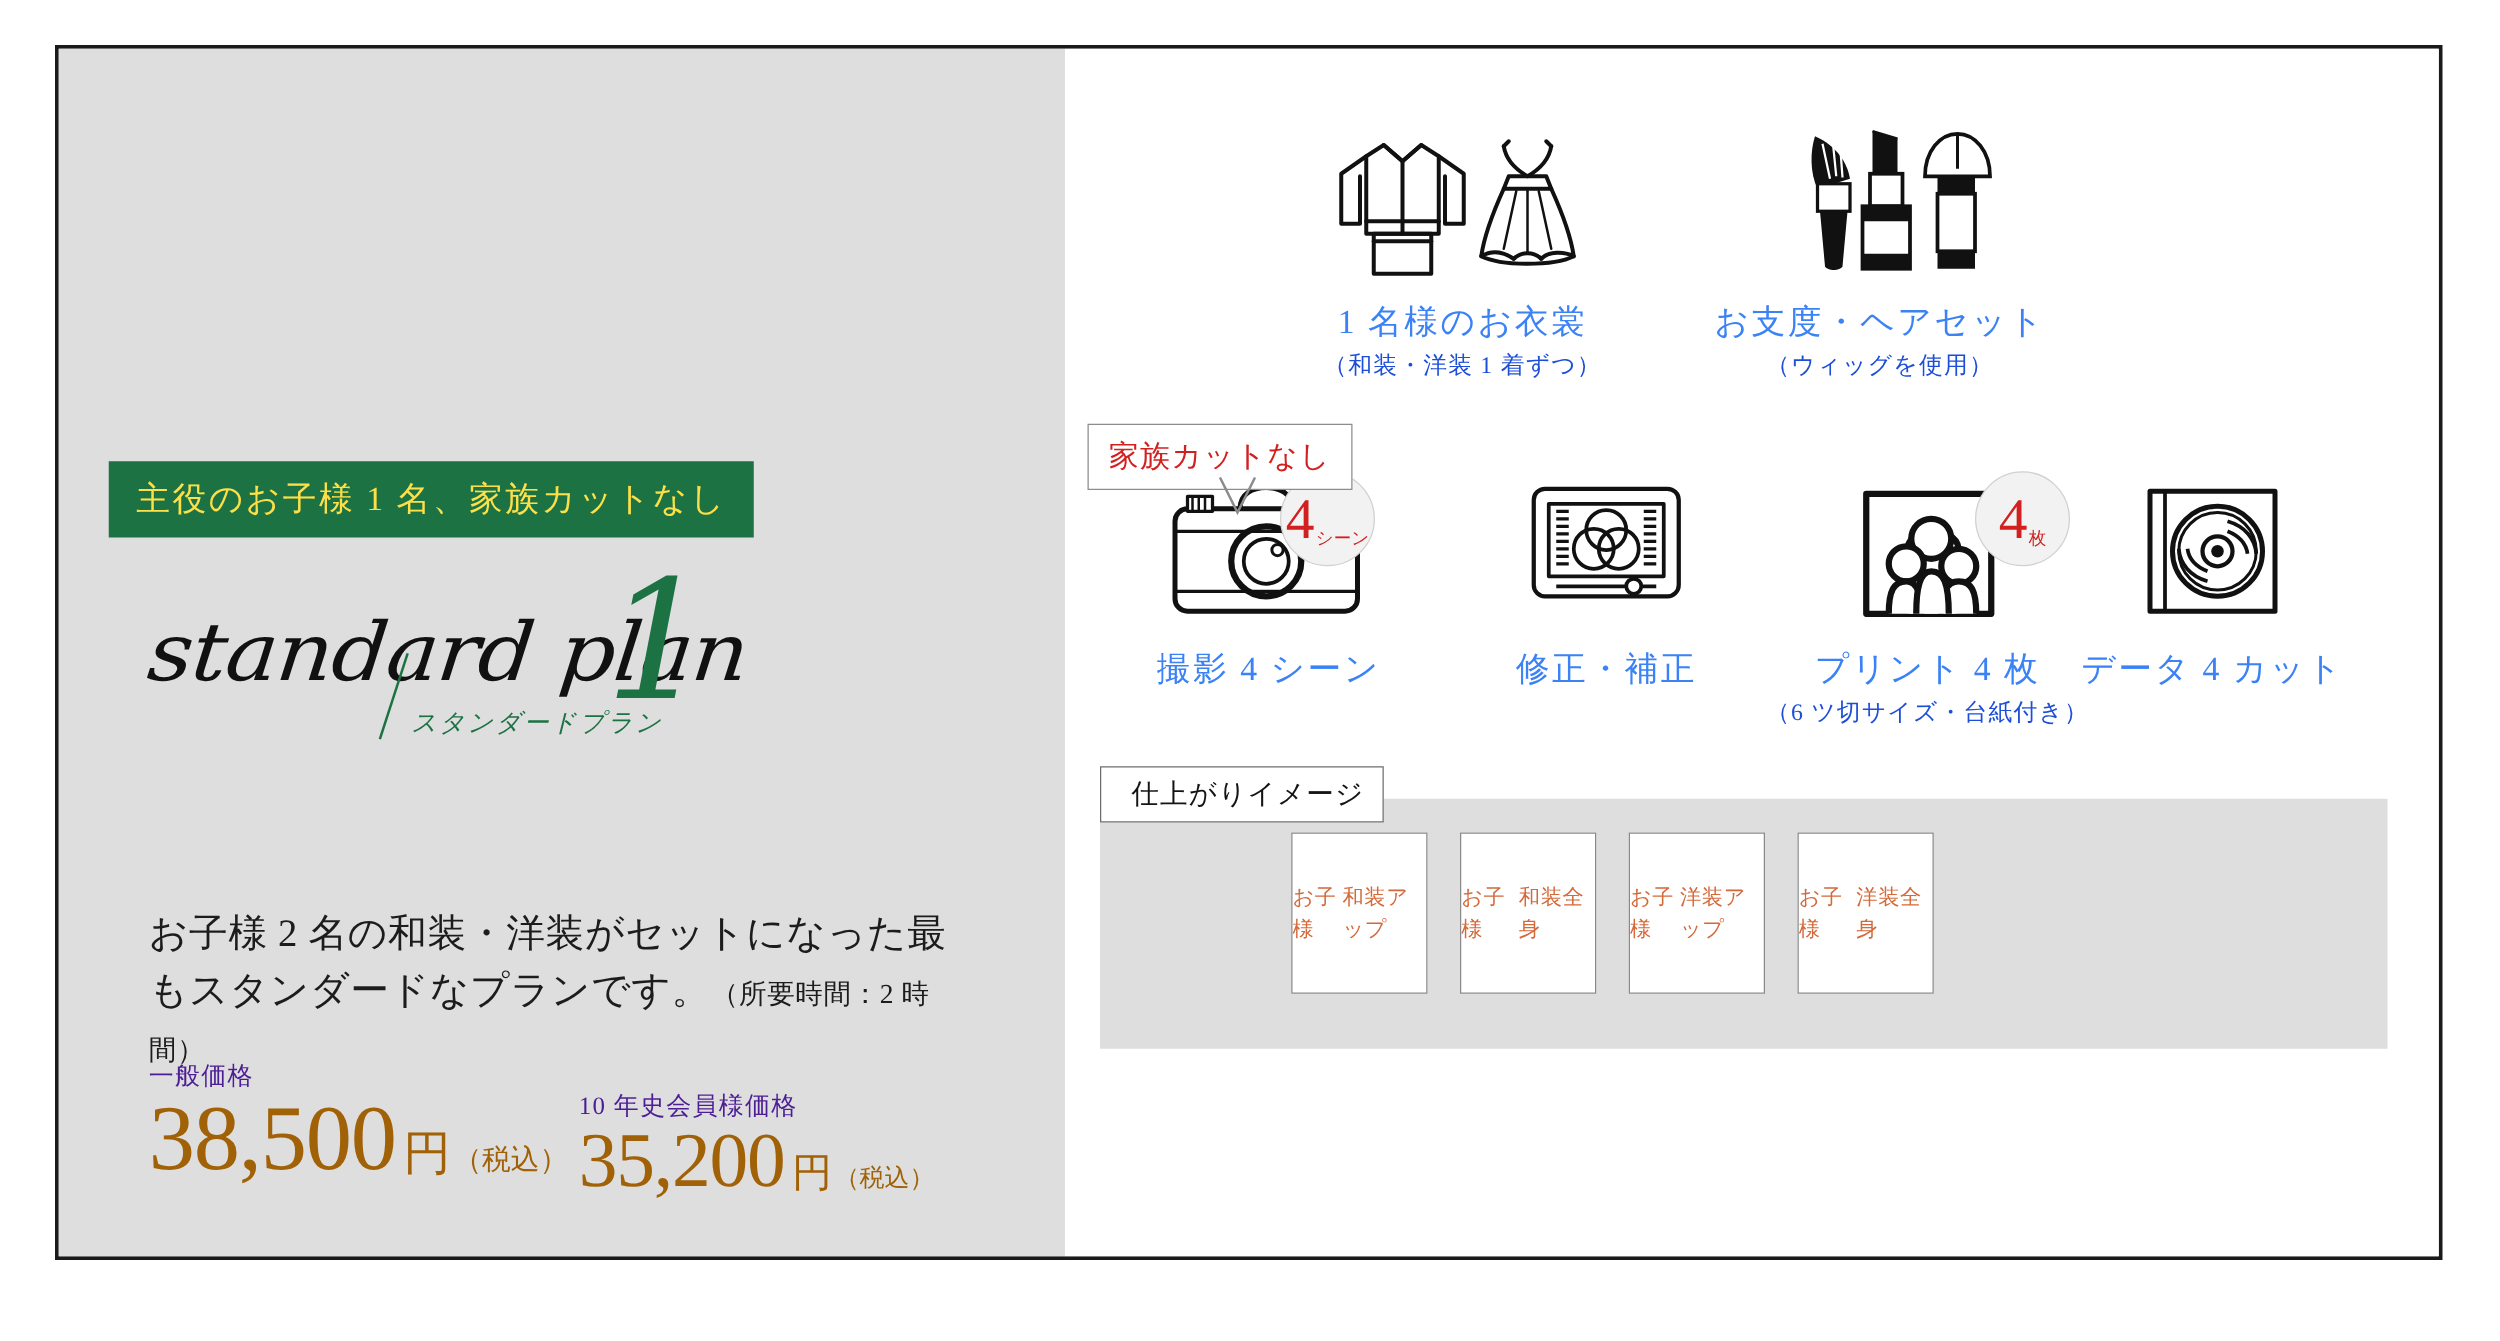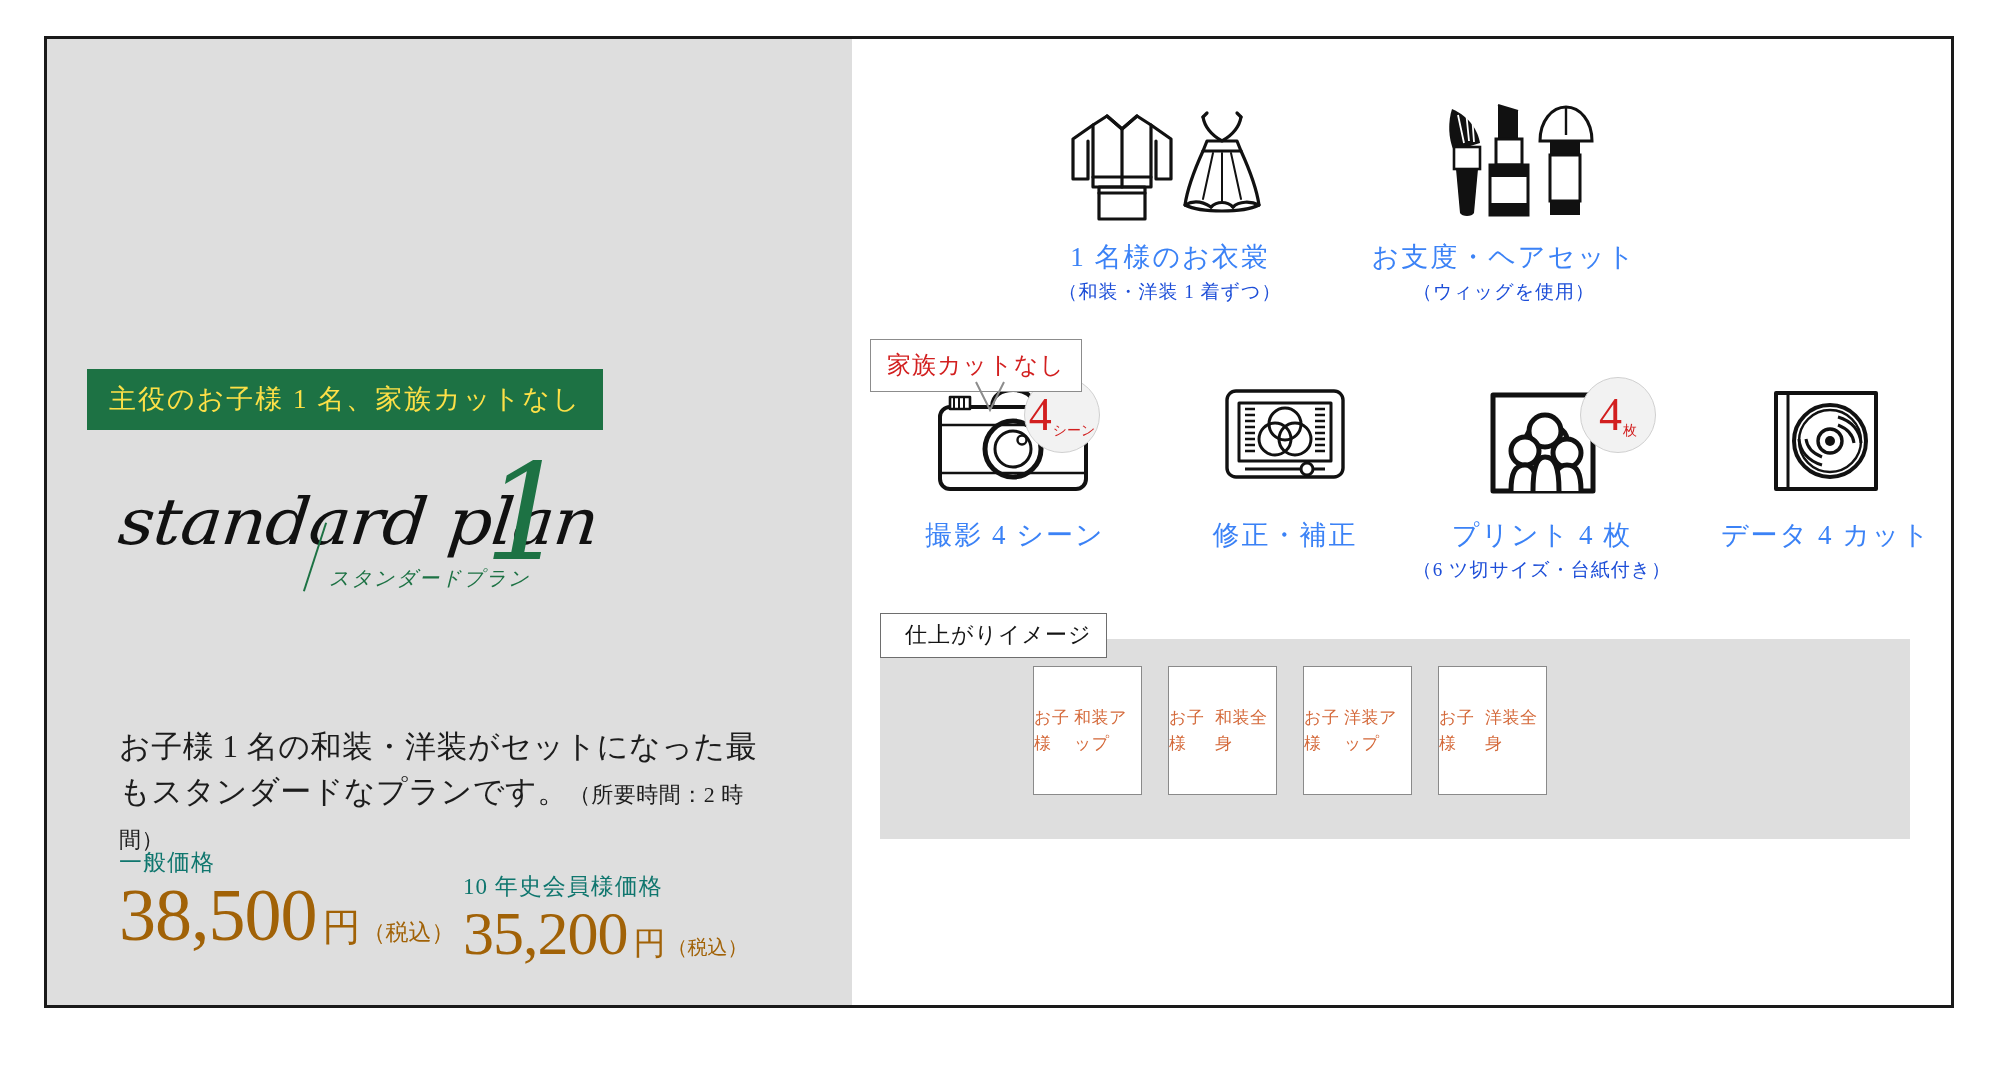--- a/index.html
+++ b/index.html
@@ -128,22 +128,22 @@
     top: 808px;
     width: 700px;
   }
   .price-col {
     position: absolute;
   }
   .price-col.general { left: 0; top: 0; }
   .price-col.member  { left: 344px; top: 24px; }
 
   .price-label {
-    font-size: 23px;
-    color: #0f766e;
+    font-size: 20px;
+    color: #4c1d95;
     letter-spacing: 1px;
     margin-bottom: 2px;
   }
   .price-row {
     display: flex;
     align-items: baseline;
     color: #a16207;
     white-space: nowrap;
   }
   .price-num {
@@ -288,21 +288,21 @@
     <div class="badge">主役のお子様 1 名、家族カットなし</div>
 
     <div class="logo-wrap">
       <div class="logo-script">standard plan</div>
       <div class="logo-slash"></div>
       <div class="logo-num">1</div>
       <div class="logo-kana">スタンダードプラン</div>
     </div>
 
     <div class="desc">
-      <span>お子様 1 名の和装・洋装がセットになった最もスタンダードなプランです。</span><span class="small">（所要時間：2 時間）</span>
+      <span>お子様 2 名の和装・洋装がセットになった最もスタンダードなプランです。</span><span class="small">（所要時間：2 時間）</span>
     </div>
 
     <div class="price-area">
       <div class="price-col general">
         <div class="price-label">一般価格</div>
         <div class="price-row">
           <span class="price-num">38,500</span>
           <span class="price-yen">円</span>
           <span class="price-tax">（税込）</span>
         </div>
@@ -443,21 +443,21 @@
       </div>
       <div class="feat-title">プリント 4 枚</div>
       <div class="feat-sub">（6 ツ切サイズ・台紙付き）</div>
     </div>
 
     <div class="count-badge" style="left:728px; top:338px;">
       <span class="cb-num">4</span>
       <span class="cb-unit">枚</span>
     </div>
 
-    <div class="feature" style="left:844px; top:330px; width:260px;">
+    <div class="feature" style="left:788px; top:330px; width:260px;">
       <div class="icon-box">
         <svg width="124" height="118" viewBox="0 0 124 118" fill="none" stroke="#111" stroke-width="4" stroke-linejoin="round">
           <rect x="12" y="12" width="100" height="96" fill="#fff"></rect>
           <path d="M24 12 L24 108" stroke-width="3"></path>
           <circle cx="66" cy="60" r="36" stroke-width="4"></circle>
           <circle cx="66" cy="60" r="31" stroke-width="2.4"></circle>
           <circle cx="66" cy="60" r="12" stroke-width="3.4"></circle>
           <circle cx="66" cy="60" r="5" fill="#111" stroke="none"></circle>
           <path d="M74 36 C88 40 96 50 97 62" stroke-width="3" fill="none"></path>
           <path d="M74 44 C84 48 89 54 90 62" stroke-width="3" fill="none"></path>

